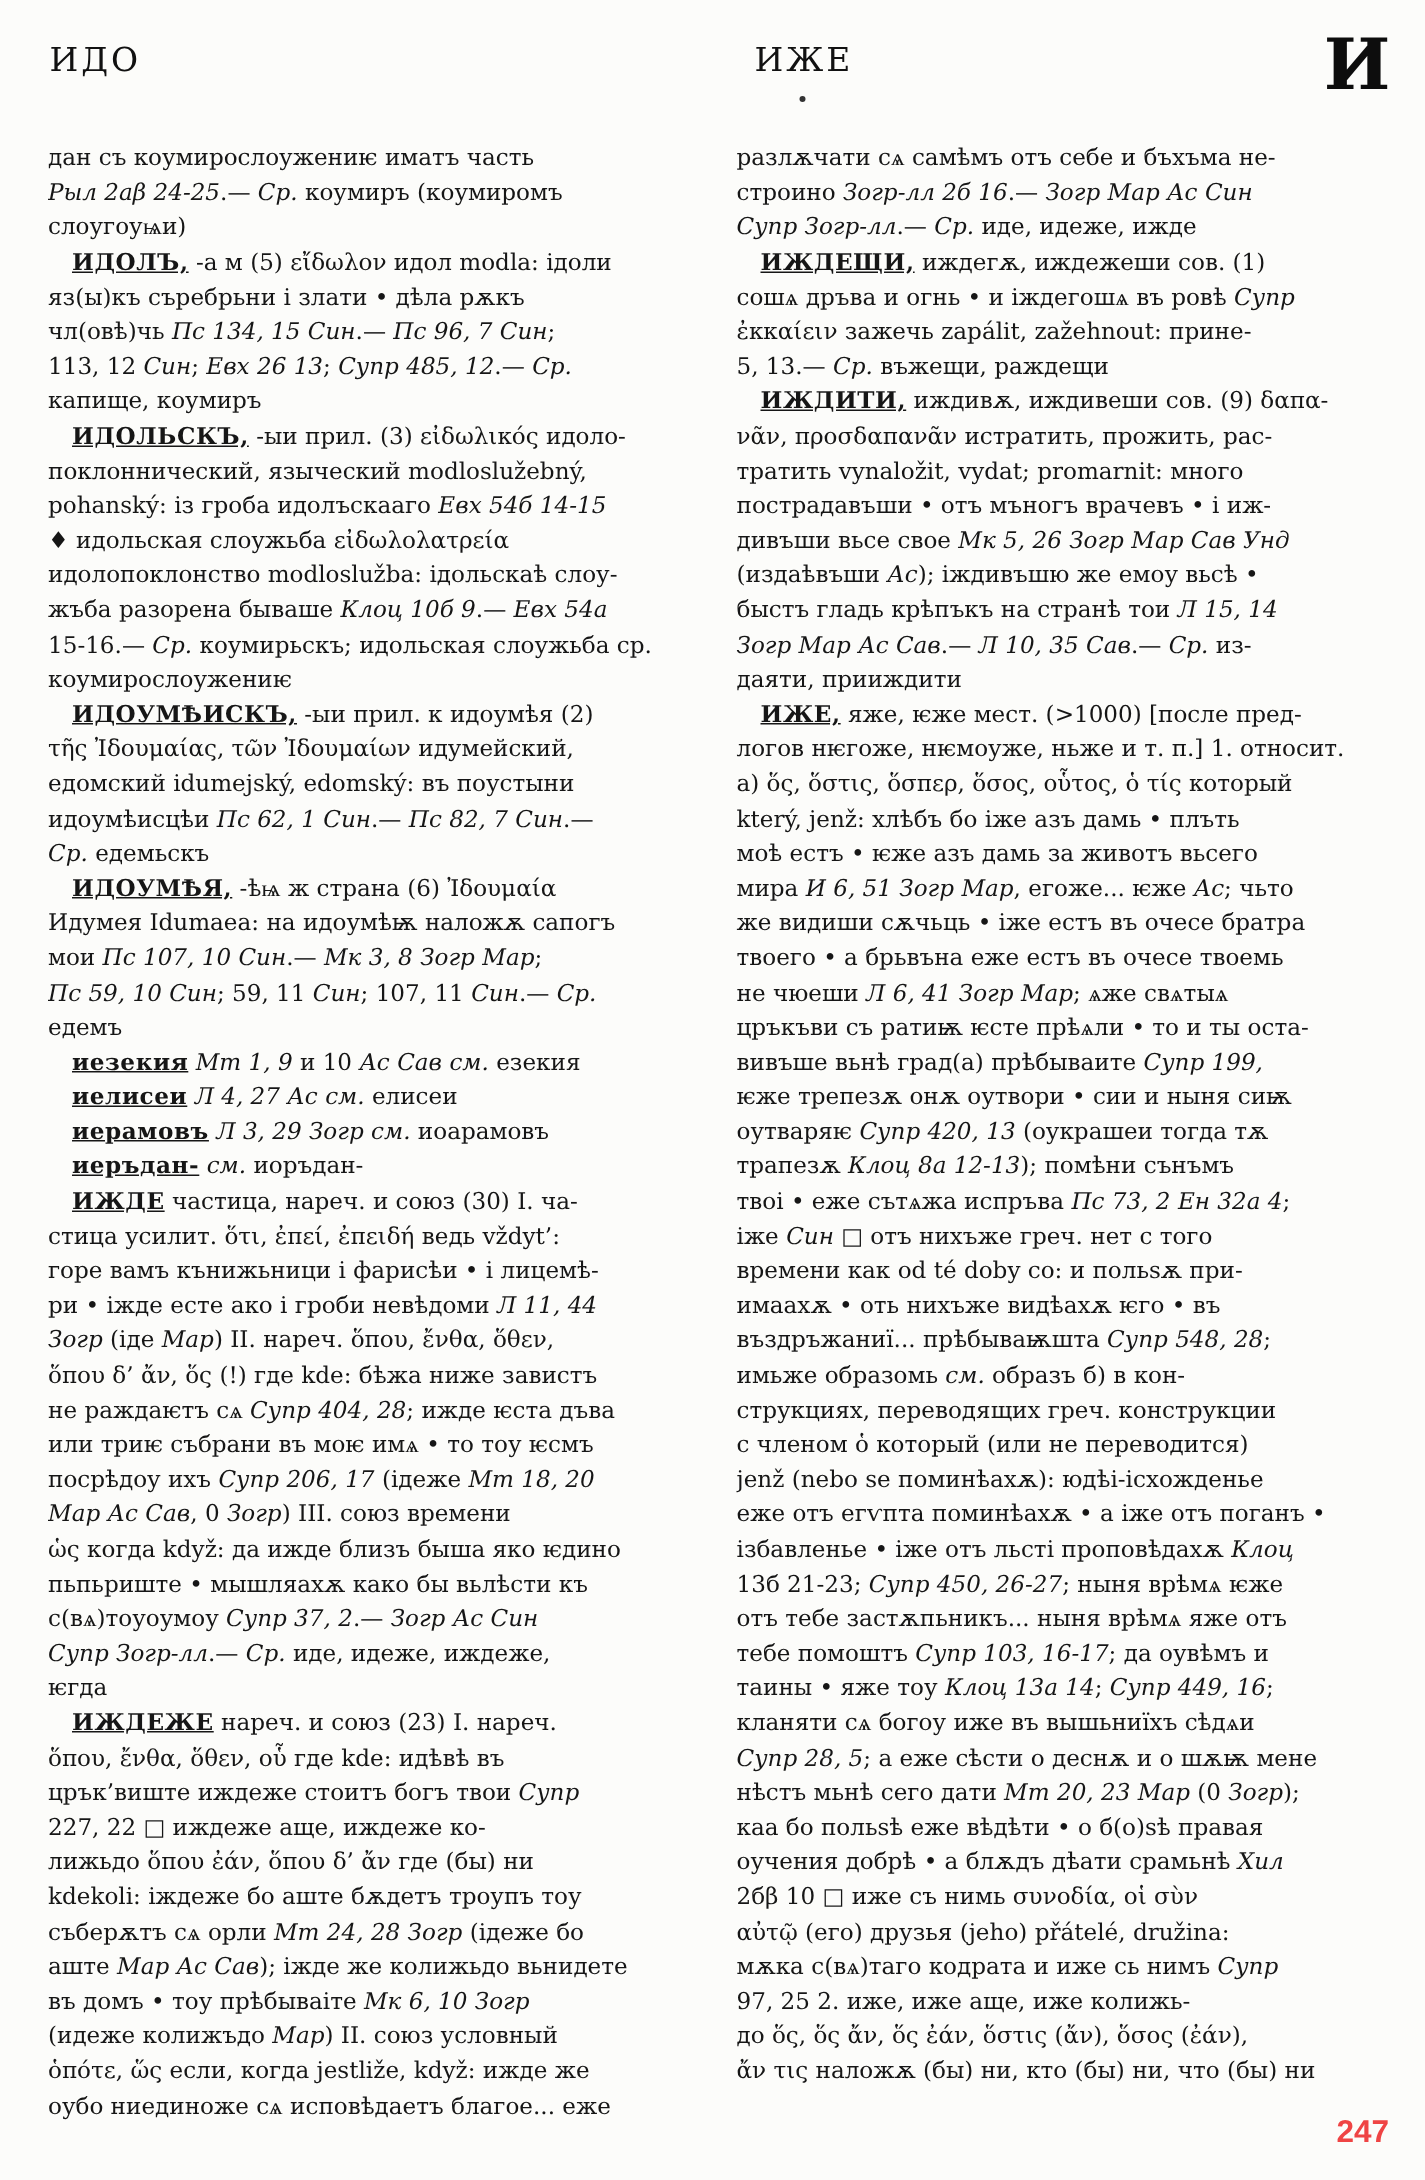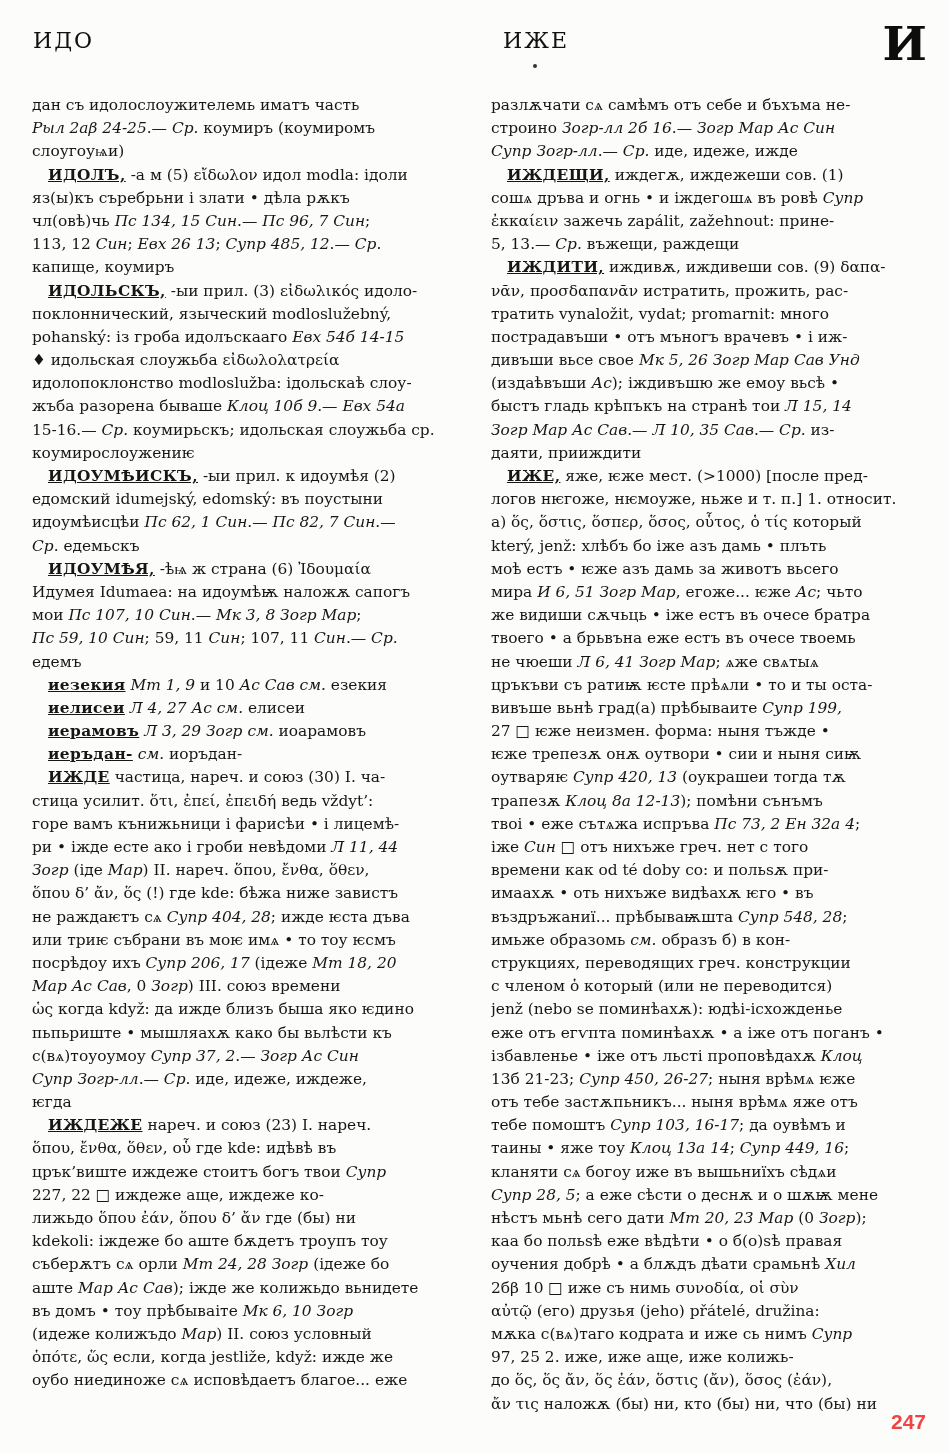--- a/index.html
+++ b/index.html
@@ -41,37 +41,38 @@
 </head>
 <body>
 
 <div class="page">
   <span class="running-head rh-left">ИДО</span>
   <span class="running-head rh-center">ИЖЕ</span>
   <span class="section-letter">И</span>
   <span class="speck"></span>
 
   <div class="col col-left">
-      <div class="ln">дан съ идолослоужителемь иматъ часть</div>
+      <div class="ln">дан съ коумирослоужениѥ иматъ часть</div>
       <div class="ln"><i class="ref">Рыл 2аβ 24-25</i>.— <i class="ref">Ср.</i> коумиръ (коумиромъ</div>
       <div class="ln">слоугоуѩи)</div>
       <div class="ln ind"><span class="hw">ИДОЛЪ,</span> -а м (5) εἴδωλον идол modla: ідоли</div>
       <div class="ln">яз(ы)къ съребрьни і злати • дѣла рѫкъ</div>
       <div class="ln">чл(овѣ)чь <i class="ref">Пс 134, 15 </i><i class="ref">Син</i>.— <i class="ref">Пс 96, 7 </i><i class="ref">Син</i>;</div>
       <div class="ln">113, 12 <i class="ref">Син</i>; <i class="ref">Евх 26 13</i>; <i class="ref">Супр 485, 12</i>.— <i class="ref">Ср.</i></div>
       <div class="ln">капище, коумиръ</div>
       <div class="ln ind"><span class="hw">ИДОЛЬСКЪ,</span> -ыи прил. (3) εἰδωλικός идоло-</div>
       <div class="ln">поклоннический, языческий modloslužebný,</div>
       <div class="ln">pohanský: із гроба идолъскааго <i class="ref">Евх 54б 14-15</i></div>
       <div class="ln">♦ идольская слоужьба εἰδωλολατρεία</div>
       <div class="ln">идолопоклонство modloslužba: ідольскаѣ слоу-</div>
       <div class="ln">жъба разорена бываше <i class="ref">Клоц 10б 9</i>.— <i class="ref">Евх 54а</i></div>
       <div class="ln">15-16.— <i class="ref">Ср.</i> коумирьскъ; идольская слоужьба ср.</div>
       <div class="ln">коумирослоужениѥ</div>
       <div class="ln ind"><span class="hw">ИДОУМѢИСКЪ,</span> -ыи прил. к идоумѣя (2)</div>
+      <div class="ln">τῆς Ἰδουμαίας, τῶν Ἰδουμαίων идумейский,</div>
       <div class="ln">едомский idumejský, edomský: въ поустыни</div>
       <div class="ln">идоумѣисцѣи <i class="ref">Пс 62, 1 </i><i class="ref">Син</i>.— <i class="ref">Пс 82, 7 </i><i class="ref">Син</i>.—</div>
       <div class="ln"><i class="ref">Ср.</i> едемьскъ</div>
       <div class="ln ind"><span class="hw">ИДОУМѢЯ,</span> -ѣѩ ж страна (6) Ἰδουμαία</div>
       <div class="ln">Идумея Idumaea: на идоумѣѭ наложѫ сапогъ</div>
       <div class="ln">мои <i class="ref">Пс 107, 10 </i><i class="ref">Син</i>.— <i class="ref">Мк 3, 8 </i><i class="ref">Зогр</i> <i class="ref">Мар</i>;</div>
       <div class="ln"><i class="ref">Пс 59, 10 </i><i class="ref">Син</i>; 59, 11 <i class="ref">Син</i>; 107, 11 <i class="ref">Син</i>.— <i class="ref">Ср.</i></div>
       <div class="ln">едемъ</div>
       <div class="ln ind"><span class="hw">иезекия</span> <i class="ref">Мт 1, 9 </i>и 10 <i class="ref">Ас</i> <i class="ref">Сав</i> <i class="ref">см.</i> езекия</div>
       <div class="ln ind"><span class="hw">иелисеи</span> <i class="ref">Л 4, 27 </i><i class="ref">Ас</i> <i class="ref">см.</i> елисеи</div>
@@ -126,21 +127,20 @@
       <div class="ln">логов нѥгоже, нѥмоуже, ньже и т. п.] 1. относит.</div>
       <div class="ln">а) ὅς, ὅστις, ὅσπερ, ὅσος, οὗτος, ὁ τίς который</div>
       <div class="ln">který, jenž: хлѣбъ бо іже азъ дамь • плъть</div>
       <div class="ln">моѣ естъ • ѥже азъ дамь за животъ вьсего</div>
       <div class="ln">мира <i class="ref">И 6, 51 </i><i class="ref">Зогр</i> <i class="ref">Мар</i>, егоже... ѥже <i class="ref">Ас</i>; чьто</div>
       <div class="ln">же видиши сѫчьць • іже естъ въ очесе братра</div>
       <div class="ln">твоего • а брьвъна еже естъ въ очесе твоемь</div>
       <div class="ln">не чюеши <i class="ref">Л 6, 41 </i><i class="ref">Зогр</i> <i class="ref">Мар</i>; ѧже свѧтыѧ</div>
       <div class="ln">цръкъви съ ратиѭ ѥсте прѣѧли • то и ты оста-</div>
       <div class="ln">вивъше вьнѣ град(а) прѣбываите <i class="ref">Супр 199,</i></div>
-      <div class="ln">27 □ ѥже неизмен. форма: ныня тъжде •</div>
       <div class="ln">ѥже трепезѫ онѫ оутвори • сии и ныня сиѭ</div>
       <div class="ln">оутваряѥ <i class="ref">Супр 420, 13 </i>(оукрашеи тогда тѫ</div>
       <div class="ln">трапезѫ <i class="ref">Клоц 8а 12-13</i>); помѣни сънъмъ</div>
       <div class="ln">твоі • еже сътѧжа испръва <i class="ref">Пс 73, 2 </i><i class="ref">Ен 32а 4</i>;</div>
       <div class="ln">іже <i class="ref">Син</i> □ отъ нихъже греч. нет с того</div>
       <div class="ln">времени как od té doby co: и польѕѫ при-</div>
       <div class="ln">имаахѫ • оть нихъже видѣахѫ ѥго • въ</div>
       <div class="ln">въздръжаниї... прѣбываѭшта <i class="ref">Супр 548, 28</i>;</div>
       <div class="ln">имьже образомь <i class="ref">см.</i> образъ б) в кон-</div>
       <div class="ln">струкциях, переводящих греч. конструкции</div>

